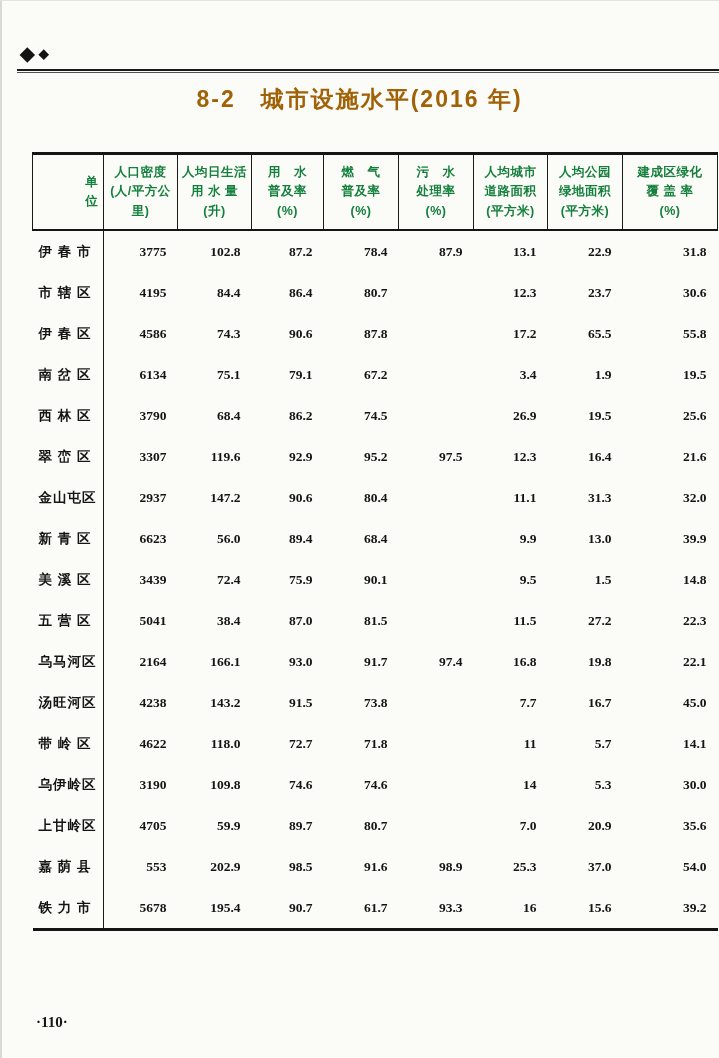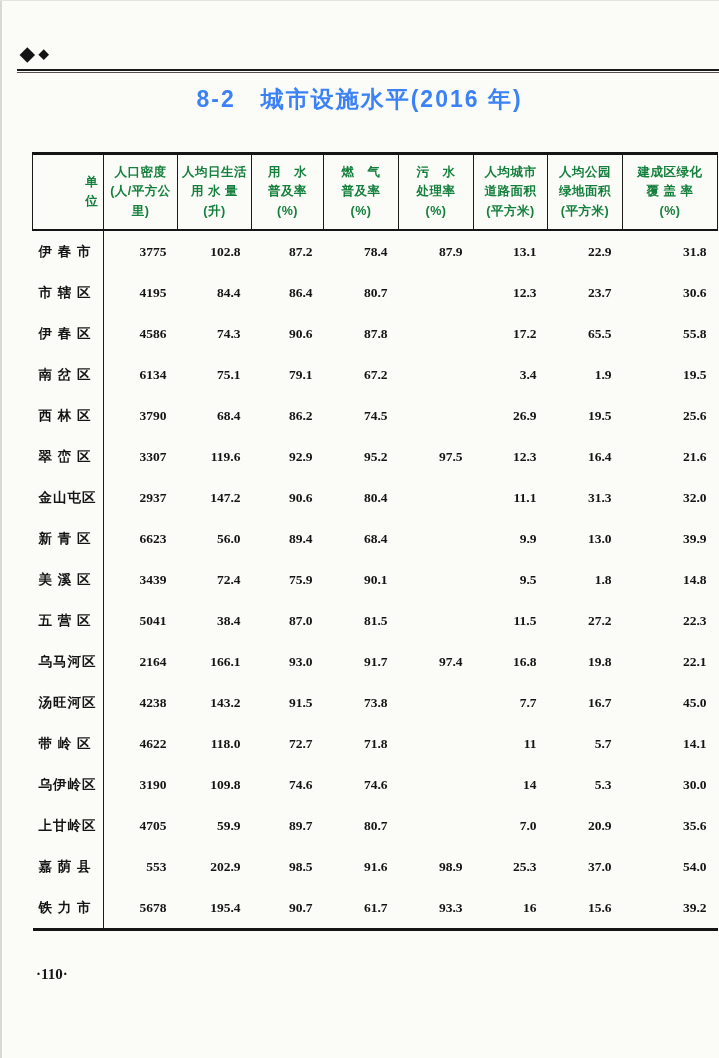--- a/index.html
+++ b/index.html
@@ -28,21 +28,21 @@
     border-top:2px solid #1b1b1b;
     border-bottom:1px solid #55524e;
     height:1px;
   }
 
   
   .table-title {
     position:absolute; top:84px; left:0; width:100%;
     text-align:center;
     font-size:23px; font-weight:bold; letter-spacing:2px;
-    color:#3b82f6;
+    color:#a16207;
   }
 
   
   table.stat-table {
     position:absolute; top:152px; left:32px;
     width:685px;
     border-collapse:collapse; table-layout:fixed;
     border-top:3px solid #151515;
     border-bottom:3px solid #151515;
   }
@@ -80,21 +80,21 @@
   }
   tbody td.rowlabel {
     font-family:"Liberation Sans", sans-serif;
     font-size:13.5px; font-weight:bold;
     text-align:left; padding:0 0 0 6px;
     border-right:1.5px solid #1a1a1a;
     letter-spacing:1px;
   }
 
   .page-number {
-    position:absolute; top:966px; left:36px;
+    position:absolute; top:1014px; left:36px;
     font-family:"Liberation Serif", serif;
     font-weight:bold; font-size:15px;
     color:#161616;
   }
 </style>
 </head>
 <body>
 
 <div class="scan-edge-left"></div>
 <div class="scan-edge-top"></div>
@@ -256,21 +256,21 @@
         <td class="num">39.9</td>
       </tr>
       <tr>
         <td class="rowlabel">美 溪 区</td>
         <td class="num">3439</td>
         <td class="num">72.4</td>
         <td class="num">75.9</td>
         <td class="num">90.1</td>
         <td class="num"></td>
         <td class="num">9.5</td>
-        <td class="num">1.8</td>
+        <td class="num">1.5</td>
         <td class="num">14.8</td>
       </tr>
       <tr>
         <td class="rowlabel">五 营 区</td>
         <td class="num">5041</td>
         <td class="num">38.4</td>
         <td class="num">87.0</td>
         <td class="num">81.5</td>
         <td class="num"></td>
         <td class="num">11.5</td>

